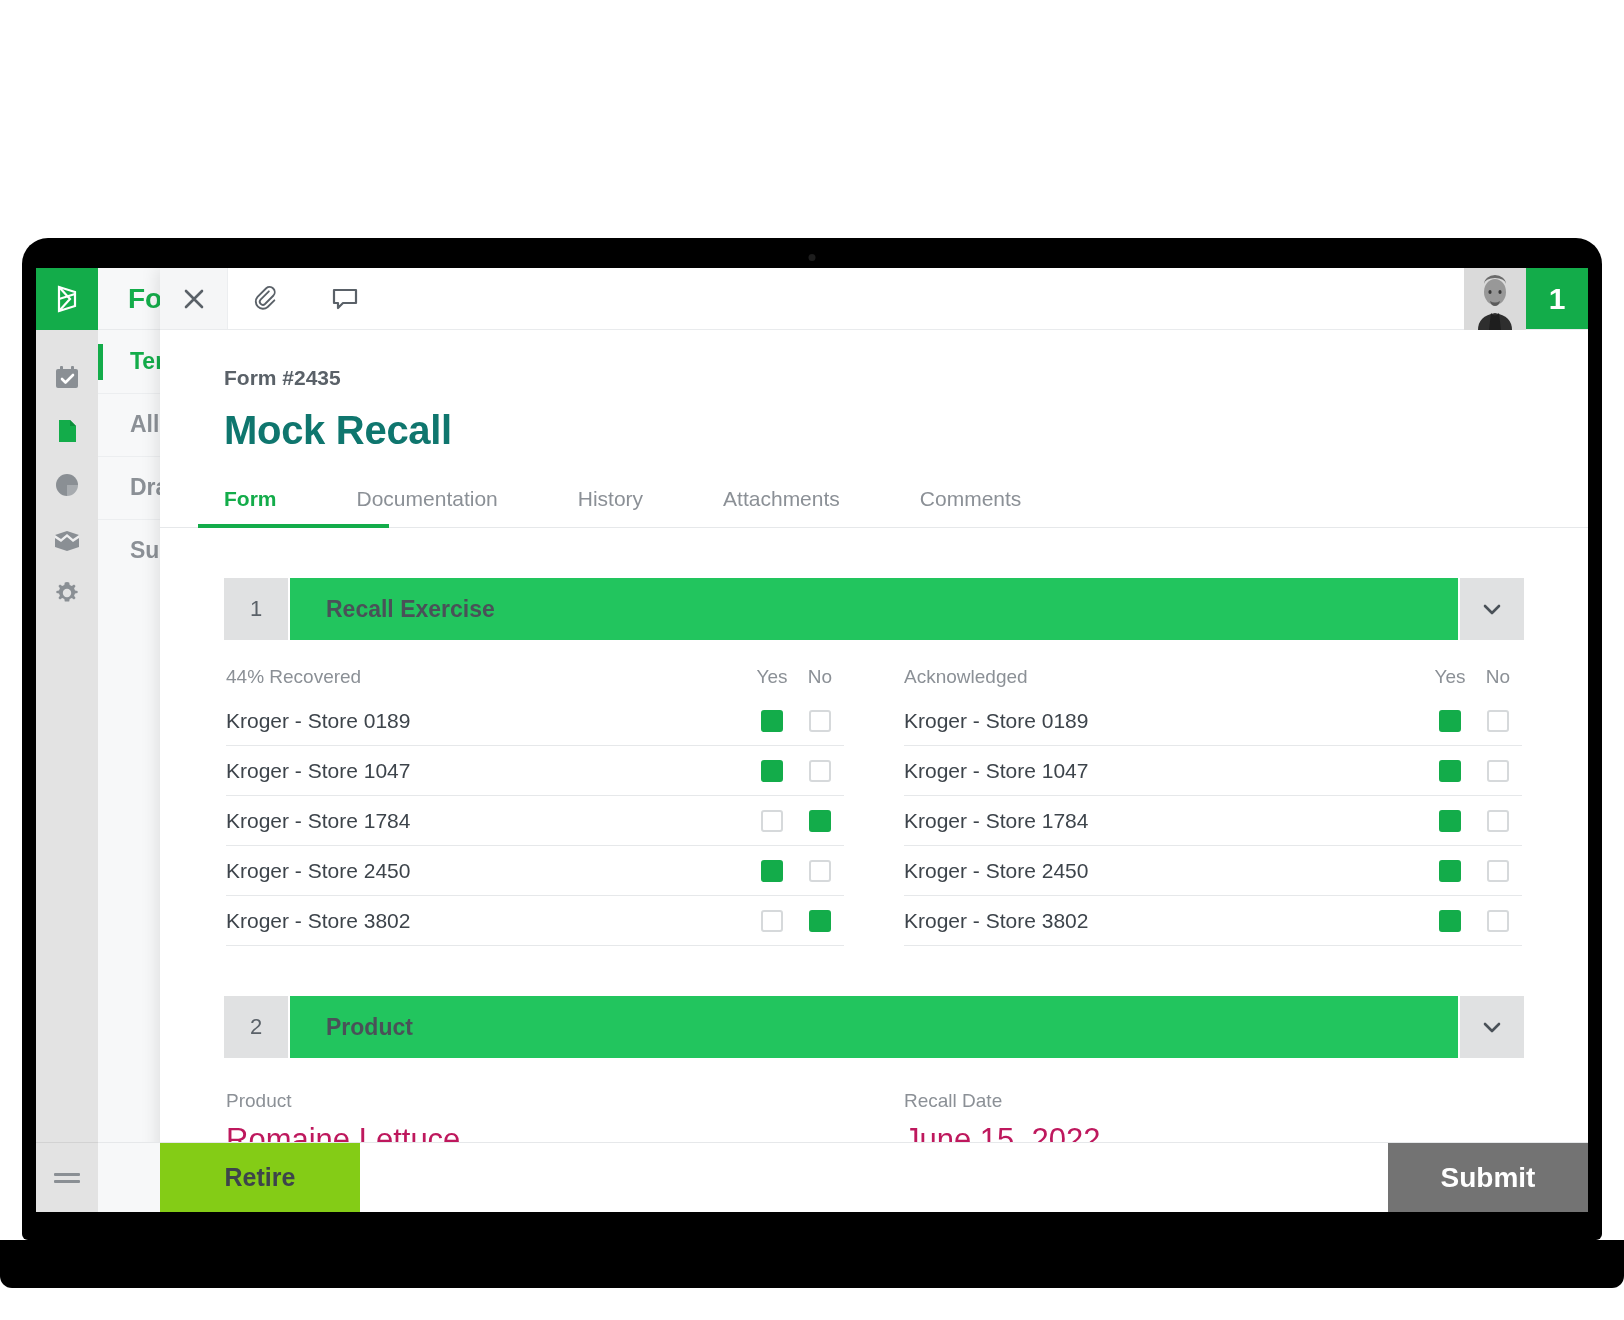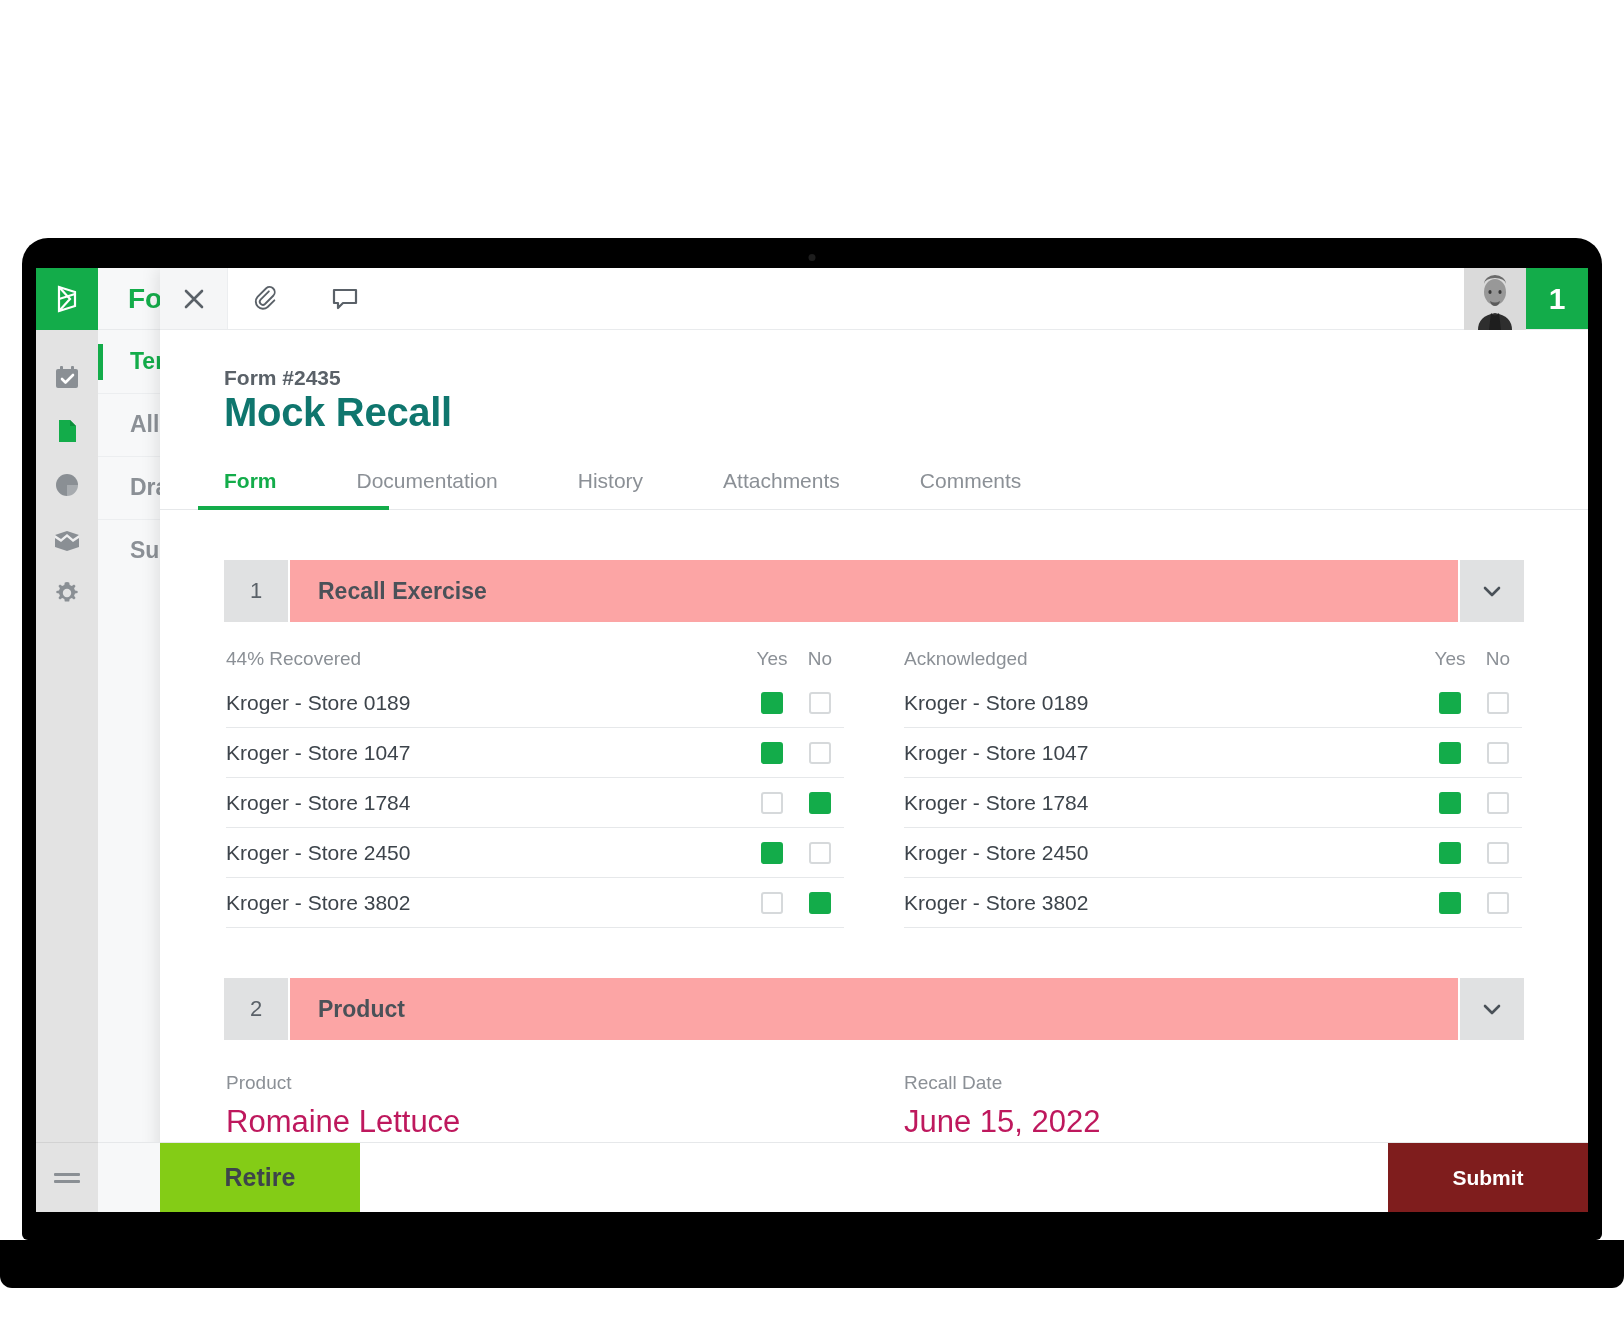--- a/index.html
+++ b/index.html
@@ -154,21 +154,21 @@
 
   .modal-body {
     flex: 1;
     overflow: hidden;
     position: relative;
   }
   .content { padding: 36px 64px 0 64px; }
 
   .form-num {
     color: #5a6168; font-size: 21px; font-weight: bold;
-    margin-bottom: 0;
+    margin-bottom: 18px;
   }
   .form-title {
     color: #0f766e; font-size: 40px; font-weight: bold;
     letter-spacing: -0.3px;
     margin-bottom: 28px;
   }
 
   .tabs {
     display: flex;
     border-bottom: 1px solid #e6e8ea;
@@ -198,23 +198,23 @@
   }
   .section-num {
     width: 64px;
     background: #e0e1e2;
     display: flex; align-items: center; justify-content: center;
     color: #5a6168; font-size: 22px;
     margin-right: 2px;
   }
   .section-name {
     flex: 1;
-    background: #fca5a5;
+    background: #22c55e;
     display: flex; align-items: center;
-    padding-left: 28px;
+    padding-left: 36px;
     color: #4a5158; font-size: 23px; font-weight: bold;
   }
   .section-chevron {
     width: 64px;
     background: #e0e1e2;
     margin-left: 2px;
     display: flex; align-items: center; justify-content: center;
   }
 
   
@@ -279,23 +279,23 @@
   }
   .retire-btn {
     width: 200px;
     background: #84cc16;
     display: flex; align-items: center; justify-content: center;
     color: #3d444b; font-size: 25px; font-weight: bold;
   }
   .footer-spacer { flex: 1; }
   .submit-btn {
     width: 200px;
-    background: #7f1d1d;
-    display: flex; align-items: center; justify-content: center;
-    color: #ffffff; font-size: 21px; font-weight: bold;
+    background: #737373;
+    display: flex; align-items: center; justify-content: center;
+    color: #ffffff; font-size: 28px; font-weight: bold;
   }
 
   
   .footer-rail {
     position: absolute; left: 0; bottom: 0;
     width: 62px; height: 70px;
     background: #e3e3e3;
     display: flex; align-items: center; justify-content: center;
     border-top: 1px solid #d2d2d2;
     z-index: 6;

